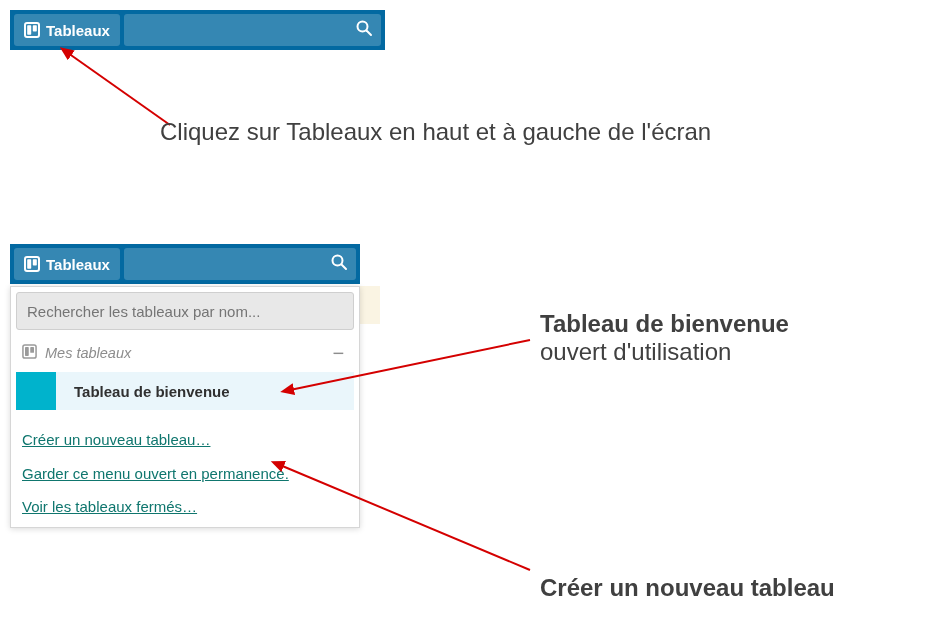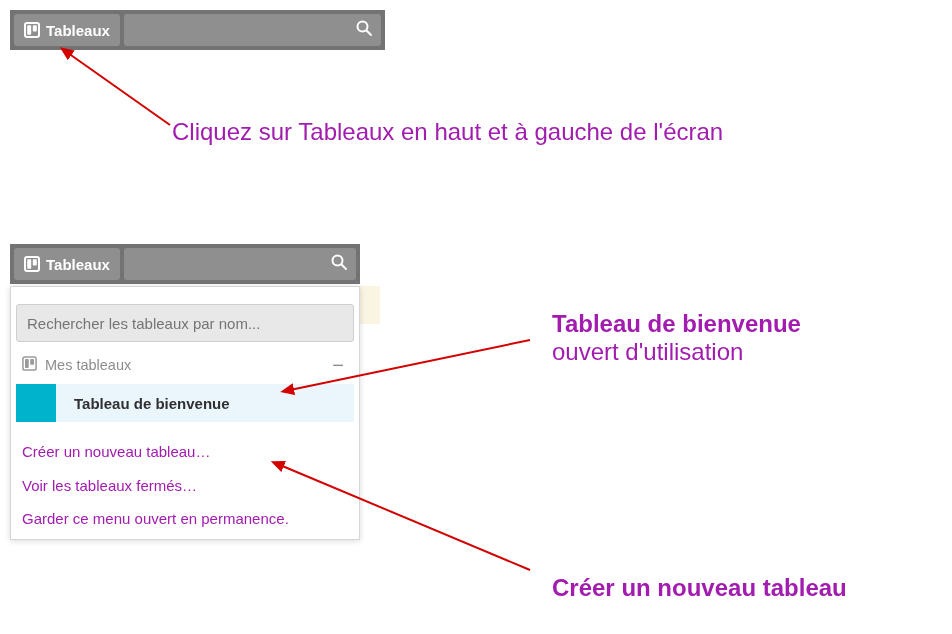--- a/index.html
+++ b/index.html
@@ -7,21 +7,21 @@
     font-family: -apple-system, BlinkMacSystemFont, "Segoe UI", Helvetica, Arial, sans-serif;
     background: #fff;
     width: 952px;
     height: 634px;
     position: relative;
   }
 
   
   .header {
     position: absolute;
-    background: #737373;
+    background: #0369a1;
     height: 40px;
     display: flex;
     align-items: center;
     padding: 4px;
     gap: 4px;
   }
   .header-a { top: 10px; left: 10px; width: 375px; }
   .header-b { top: 244px; left: 10px; width: 350px; }
 
   .boards-btn {
@@ -50,21 +50,21 @@
   .search-box .mag {
     position: absolute;
     right: 8px;
     top: 50%;
     transform: translateY(-50%);
     color: #fff;
   }
 
   
   .arrow-svg { position:absolute; pointer-events:none; }
-  .annot { position:absolute; font-size:24px; color:#a21caf;margin-left:12px; }
+  .annot { position:absolute; font-size:24px; color:#404040; }
   .annot .bold { font-weight:700; }
 
   
   .menu {
     position:absolute;
     top: 286px;
     left: 10px;
     width: 350px;
     background: #fff;
     border: 1px solid #d6d6d6;
@@ -81,29 +81,29 @@
   }
   .menu input.search-boards{
     width:100%;
     height:34px;
     border:1px solid #cfcfcf;
     background:#e8e8e8;
     color:#6b6b6b;
     font-size:15px;
     padding:18px 10px;
     border-radius:3px;
-    margin-top:12px;
   }
   .section-header{
     display:flex;
     align-items:center;
     justify-content:space-between;
     color:#8d8d8d;
     font-size:14.5px;
     padding:14px 6px 6px 6px;
+    font-style:italic;
   }
   .section-header .left{ display:flex; align-items:center; gap:8px; }
   .section-header .minus{ font-size:20px; line-height:12px; color:#8d8d8d; padding-right:4px;}
   .board-row{
     display:flex;
     align-items:center;
     background:#eaf6fb;
     height:38px;
     margin-top:4px;
   }
@@ -111,22 +111,23 @@
     width:40px; height:38px; background:#00b3cc;
   }
   .board-row .title{
     font-weight:700; color:#303030; font-size:15px; padding-left:18px;
   }
   .links{
     padding:20px 6px 0 6px;
     display:flex; flex-direction:column; gap:14px;
   }
   .links a{
-    color:#a21caf;
+    color:#0f766e;
     font-size:15px;
+    text-decoration:underline;
     cursor:pointer;
     line-height:1.3;
     width:fit-content;
   }
 </style>
 </head>
 <body>
 
 <div class="header header-a">
   <div class="boards-btn">
@@ -196,22 +197,22 @@
       <span>Mes tableaux</span>
     </div>
     <span class="minus">−</span>
   </div>
   <div class="board-row">
     <div class="swatch"></div>
     <div class="title">Tableau de bienvenue</div>
   </div>
   <div class="links">
     <a>Créer un nouveau tableau…</a>
+    <a>Garder ce menu ouvert en permanence.</a>
     <a>Voir les tableaux fermés…</a>
-    <a>Garder ce menu ouvert en permanence.</a>
   </div>
 </div>
 
 <svg class="arrow-svg" style="left:280px; top:330px;" width="260" height="80">
   <defs>
       <marker id="ah2" markerWidth="10" markerHeight="10" refX="2" refY="3" orient="auto">
         <path d="M0,0 L0,6 L7,3 z" fill="#d40000"></path>
       </marker>
     </defs>
   <line x1="250" y1="10" x2="10" y2="60" stroke="#d40000" stroke-width="2" marker-end="url(#ah2)"></line>

